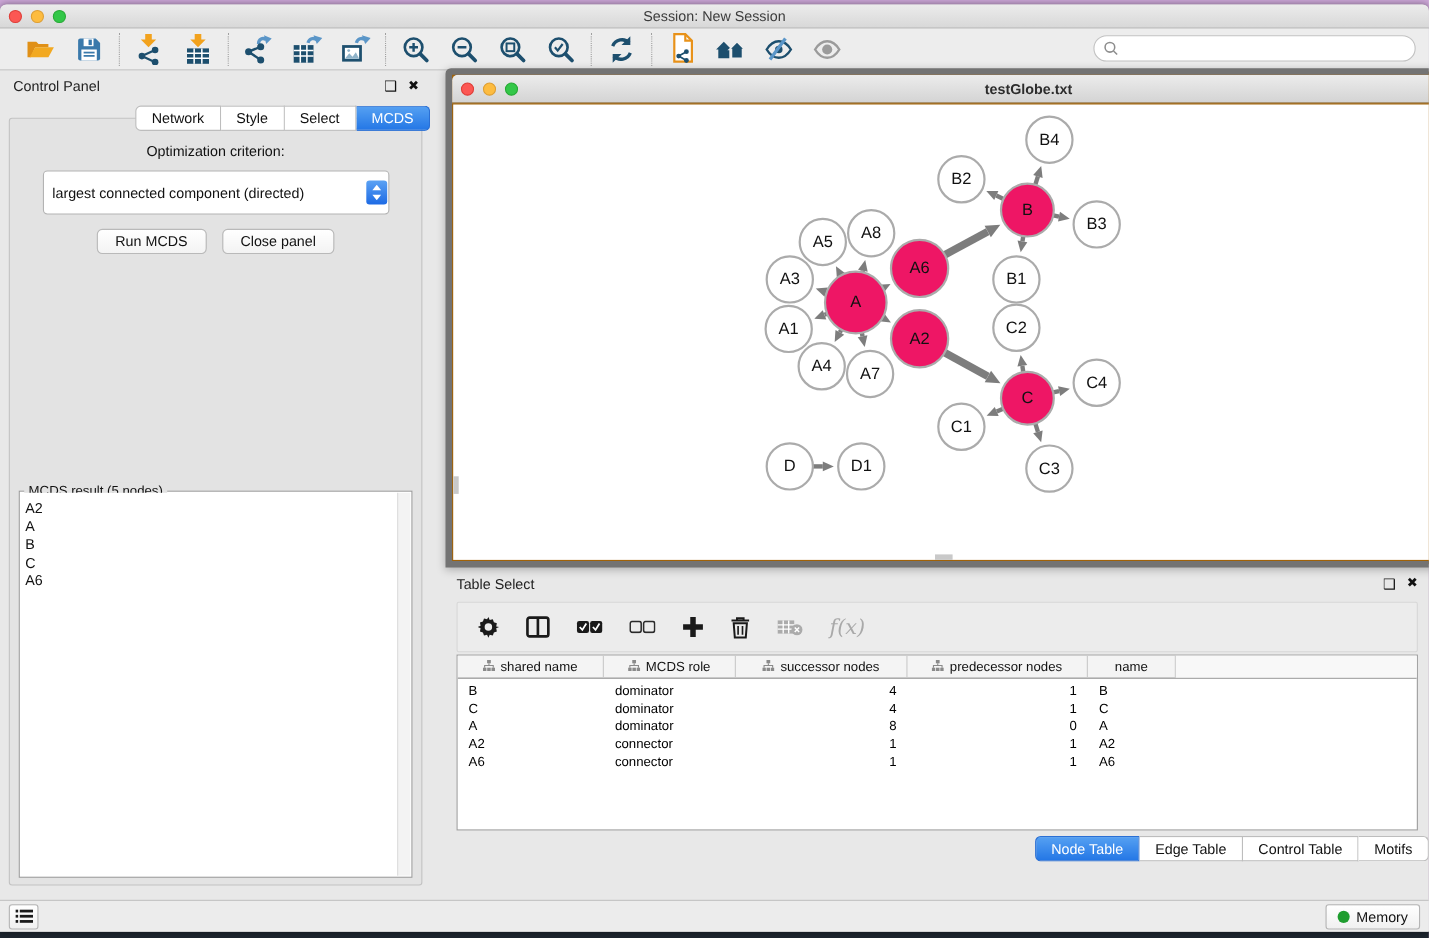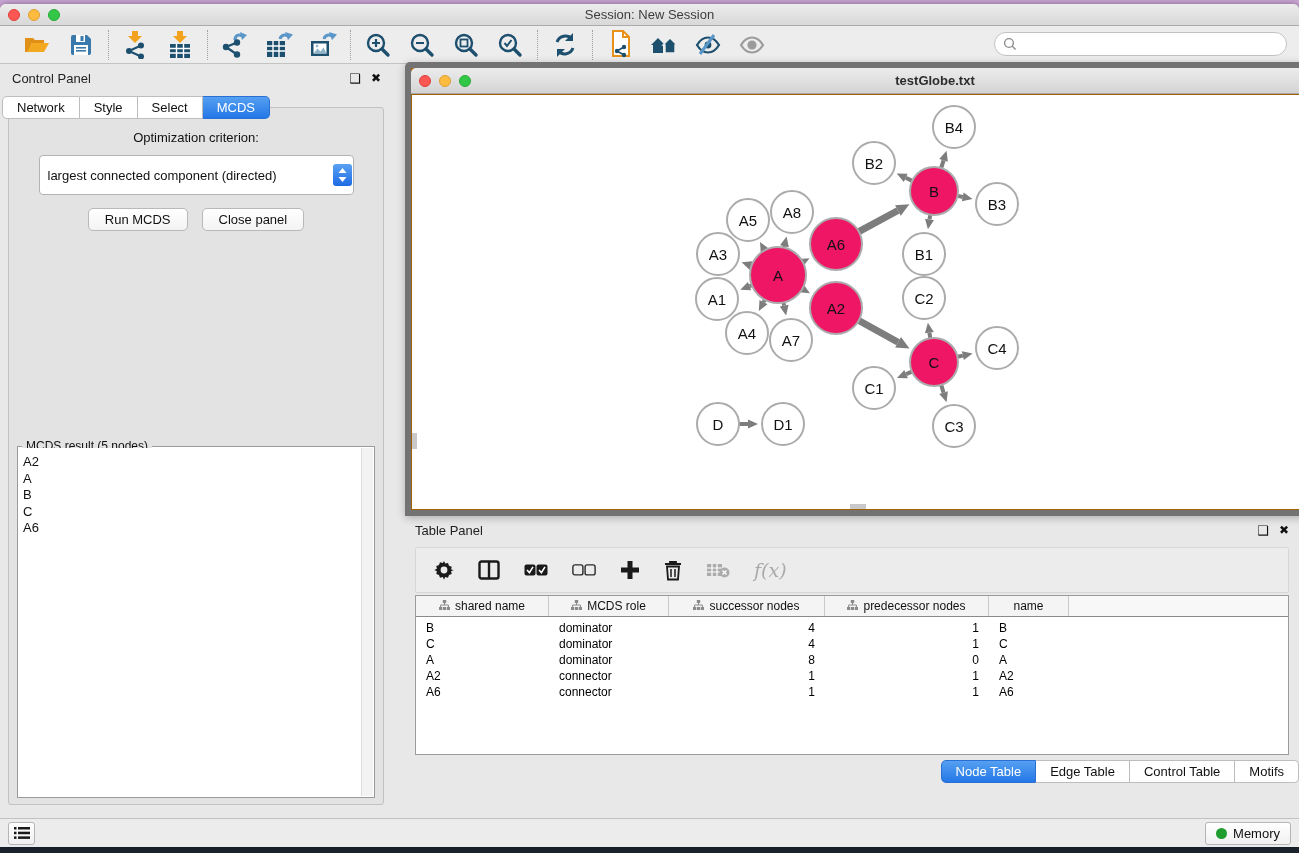--- a/index.html
+++ b/index.html
@@ -33,21 +33,21 @@
     background:#fff; border:1px solid #c2c2c2; border-radius:13px;
     display:flex; align-items:center; padding-left:8px; }
   .searchbox input { border:none; outline:none; flex:1; font-size:12px; background:transparent; margin-left:5px; }
 
   
   .control-panel { position:absolute; left:2px; top:61px; width:389px; height:748px; }
   .panel-head { height:26px; display:flex; align-items:center; padding:0 10px; }
   .panel-head .ptitle { font-size:13px; color:#222; flex:1; }
   .mini-ic { font-size:12px; color:#111; margin-left:10px; cursor:pointer; line-height:1; }
   .mini-ic.sq { font-size:13px; }
-  .cp-tabs { display:flex; justify-content:flex-start; margin-top:5px; position:relative; z-index:2; }
+  .cp-tabs { display:flex; justify-content:flex-end; margin-top:5px; position:relative; z-index:2; }
   .seg { display:flex; }
   .seg .tab { font-size:13px; color:#111; background:#fff; border:1px solid #bdbdbd;
     border-left:none; padding:3px 14px; cursor:pointer; }
   .seg .tab:first-child { border-left:1px solid #bdbdbd; border-radius:5px 0 0 5px; }
   .seg .tab:last-child { border-radius:0 5px 5px 0; }
   .seg .tab.active { background:linear-gradient(#55a0f2,#2477e6); color:#fff; border-color:#2a6fd4; }
   .cp-body { position:absolute; left:6px; right:7px; top:42px; bottom:8px;
     background:#e3e3e3; border:1px solid #c2c2c2; border-radius:3px; }
   .opt-label { text-align:center; margin-top:22px; font-size:13px; color:#111; }
   .selectbox { margin:10px auto 0; width:315px; height:40px; background:#fff;
@@ -423,21 +423,21 @@
           <text x="371" y="329" text-anchor="middle" dominant-baseline="central" font-size="15" fill="#111111" font-family="&quot;Liberation Sans&quot;, sans-serif">D1</text>
         </svg>
       <div class="scroll-stub-v"></div>
       <div class="scroll-stub-h"></div>
     </div>
     <div class="resize-grip"></div>
   </div>
 
   <div class="table-panel">
     <div class="panel-head">
-      <span class="ptitle">Table Panel</span>
+      <span class="ptitle">Table Select</span>
       <span class="mini-ic sq">❑</span>
       <span class="mini-ic">✖</span>
     </div>
     <div class="tp-toolbar">
       <span class="tp-btn">
         <svg width="20" height="20" viewBox="0 0 20 20">
             <path d="M10 1l1.2 2.6 2.8-.6 1 2.7 2.7 1-.6 2.8L19.7 10l-2.6 1.2.6 2.8-2.7 1-1 2.7-2.8-.6L10 19.7l-1.2-2.6-2.8.6-1-2.7-2.7-1 .6-2.8L.3 10l2.6-1.2-.6-2.8 2.7-1 1-2.7 2.8.6z" fill="#1a1a1a"></path>
             <circle cx="10" cy="10" r="3.4" fill="#ececec"></circle>
           </svg>
       </span>

